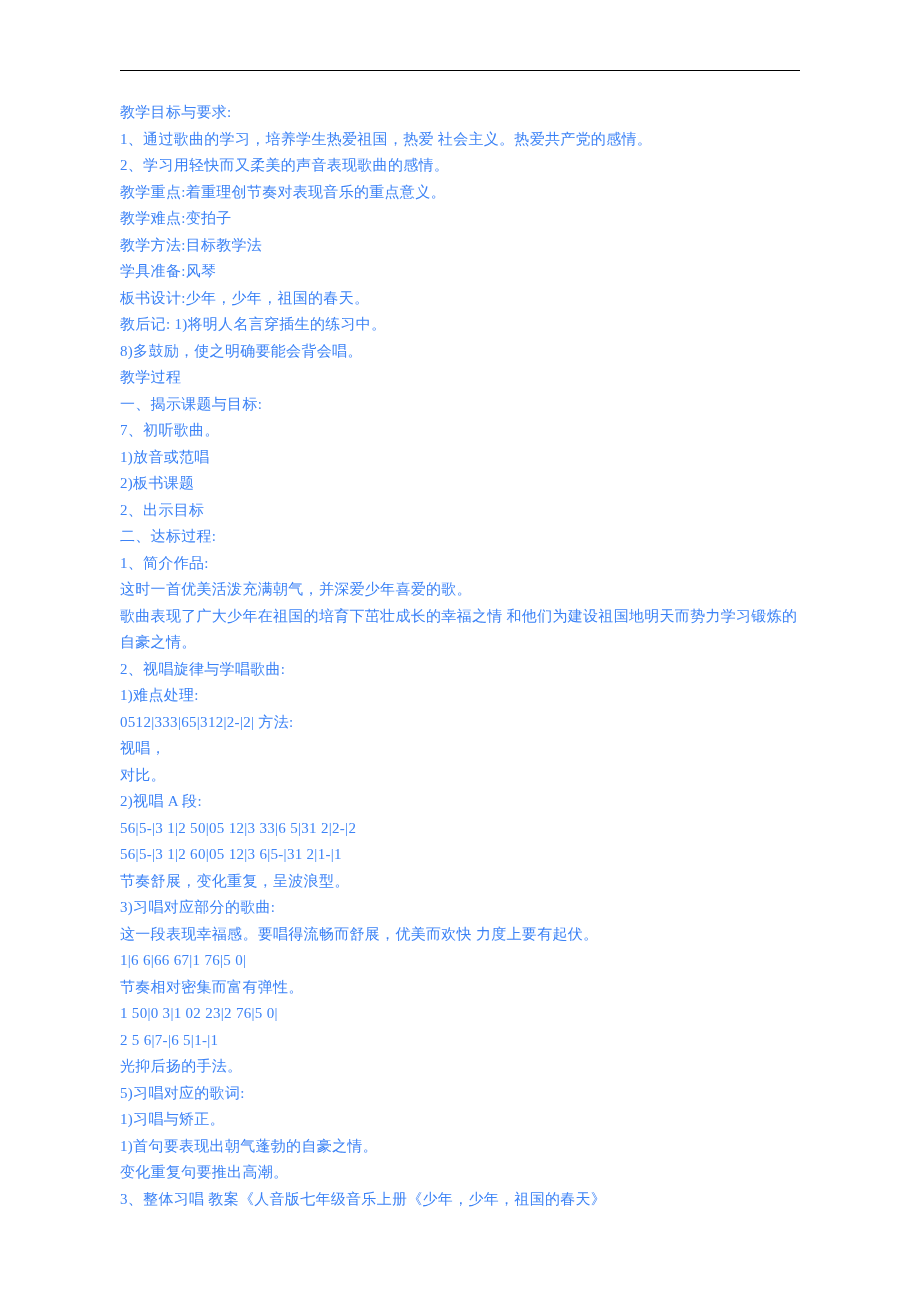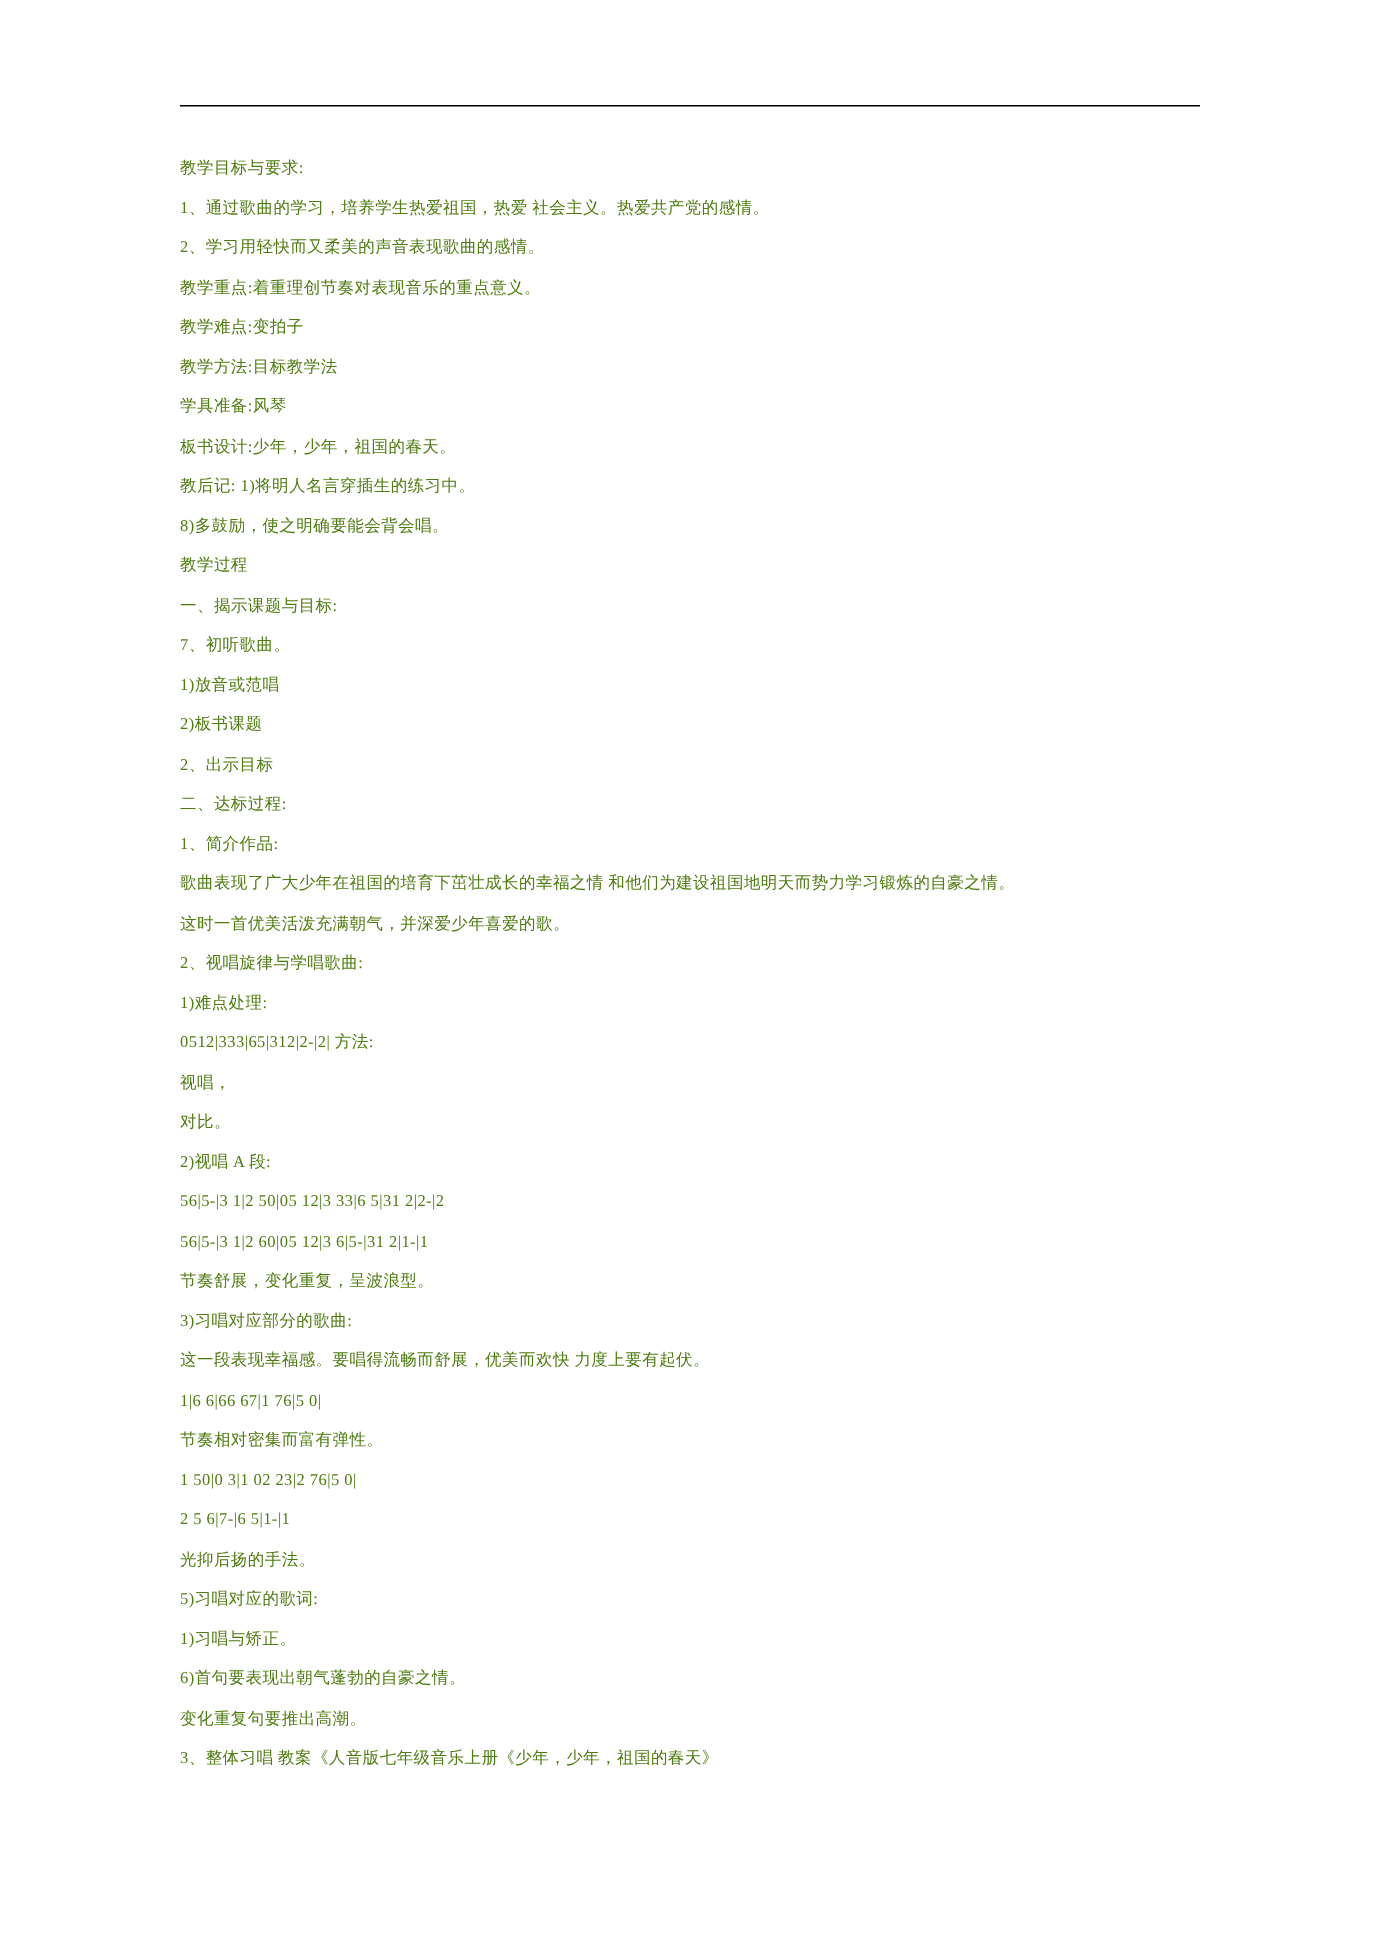--- a/index.html
+++ b/index.html
@@ -13,23 +13,23 @@
   .page {
     padding: 70px 120px 60px 120px;
     box-sizing: border-box;
   }
   .hr-line {
     border: none;
     border-top: 1px solid #000;
     margin: 0 0 28px 0;
   }
   .line {
-    font-size: 11px;
+    font-size: 15px;
     line-height: 26.5px;
-    color: #4d7c0f;
+    color: #3b82f6;
     white-space: pre-wrap;
     letter-spacing: 0.3px;
   }
 </style>
 </head>
 <body>
 
 <div class="page">
   <hr class="hr-line">
   <div id="content">
@@ -44,37 +44,37 @@
       <div class="line">教后记: 1)将明人名言穿插生的练习中。</div>
       <div class="line">8)多鼓励，使之明确要能会背会唱。</div>
       <div class="line">教学过程</div>
       <div class="line">一、揭示课题与目标:</div>
       <div class="line">7、初听歌曲。</div>
       <div class="line">1)放音或范唱</div>
       <div class="line">2)板书课题</div>
       <div class="line">2、出示目标</div>
       <div class="line">二、达标过程:</div>
       <div class="line">1、简介作品:</div>
+      <div class="line">这时一首优美活泼充满朝气，并深爱少年喜爱的歌。</div>
       <div class="line">歌曲表现了广大少年在祖国的培育下茁壮成长的幸福之情 和他们为建设祖国地明天而势力学习锻炼的自豪之情。</div>
-      <div class="line">这时一首优美活泼充满朝气，并深爱少年喜爱的歌。</div>
       <div class="line">2、视唱旋律与学唱歌曲:</div>
       <div class="line">1)难点处理:</div>
       <div class="line">0512|333|65|312|2-|2| 方法:</div>
       <div class="line">视唱，</div>
       <div class="line">对比。</div>
       <div class="line">2)视唱 A 段:</div>
       <div class="line">56|5-|3 1|2 50|05 12|3 33|6 5|31 2|2-|2</div>
       <div class="line">56|5-|3 1|2 60|05 12|3 6|5-|31 2|1-|1</div>
       <div class="line">节奏舒展，变化重复，呈波浪型。</div>
       <div class="line">3)习唱对应部分的歌曲:</div>
       <div class="line">这一段表现幸福感。要唱得流畅而舒展，优美而欢快 力度上要有起伏。</div>
       <div class="line">1|6 6|66 67|1 76|5 0|</div>
       <div class="line">节奏相对密集而富有弹性。</div>
       <div class="line">1 50|0 3|1 02 23|2 76|5 0|</div>
       <div class="line">2 5 6|7-|6 5|1-|1</div>
       <div class="line">光抑后扬的手法。</div>
       <div class="line">5)习唱对应的歌词:</div>
       <div class="line">1)习唱与矫正。</div>
-      <div class="line">6)首句要表现出朝气蓬勃的自豪之情。</div>
+      <div class="line">1)首句要表现出朝气蓬勃的自豪之情。</div>
       <div class="line">变化重复句要推出高潮。</div>
       <div class="line">3、整体习唱 教案《人音版七年级音乐上册《少年，少年，祖国的春天》</div>
     </div>
 </div>
 
 </body></html>

